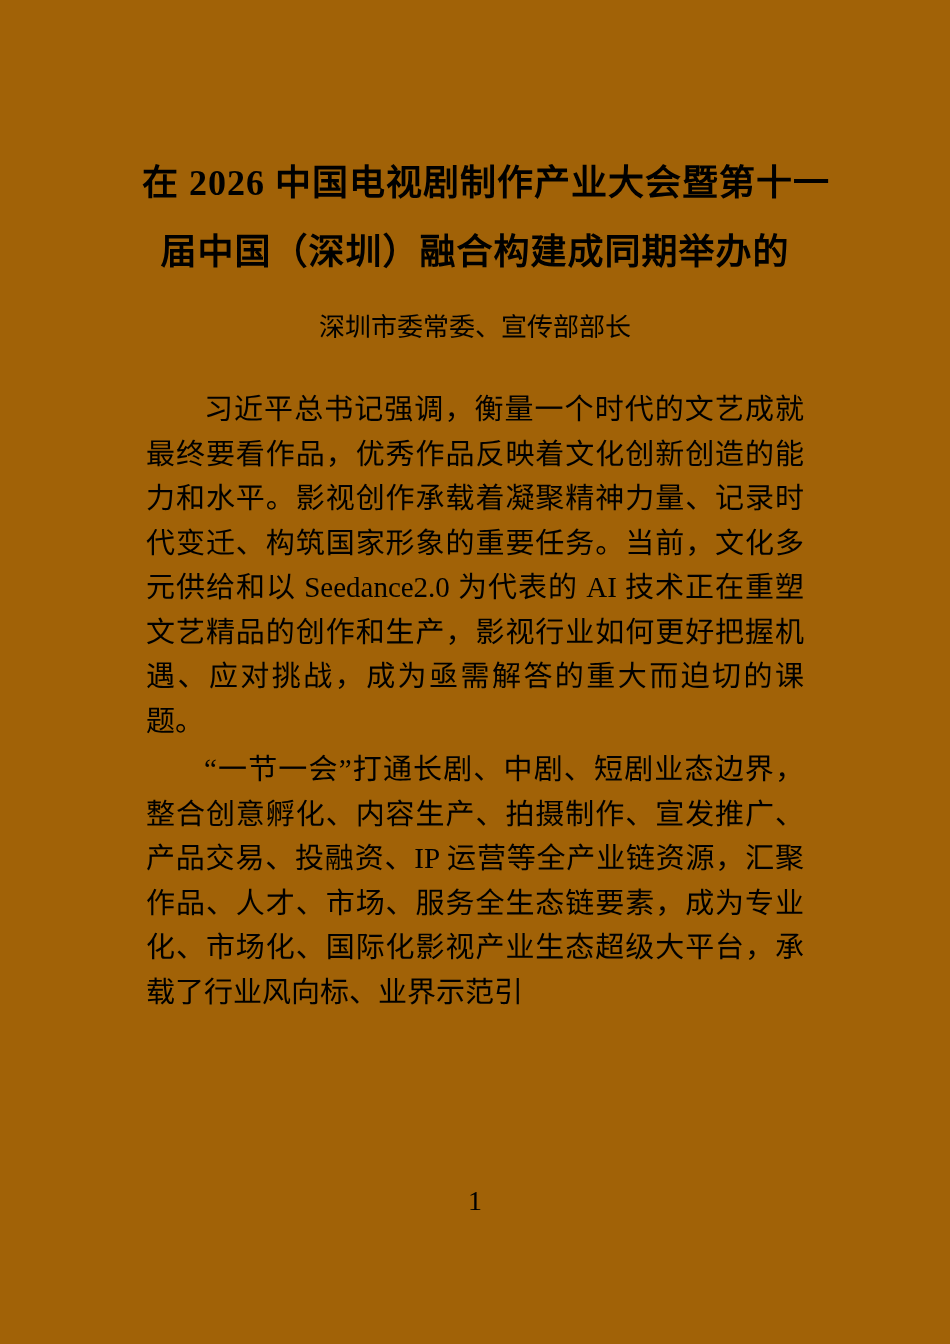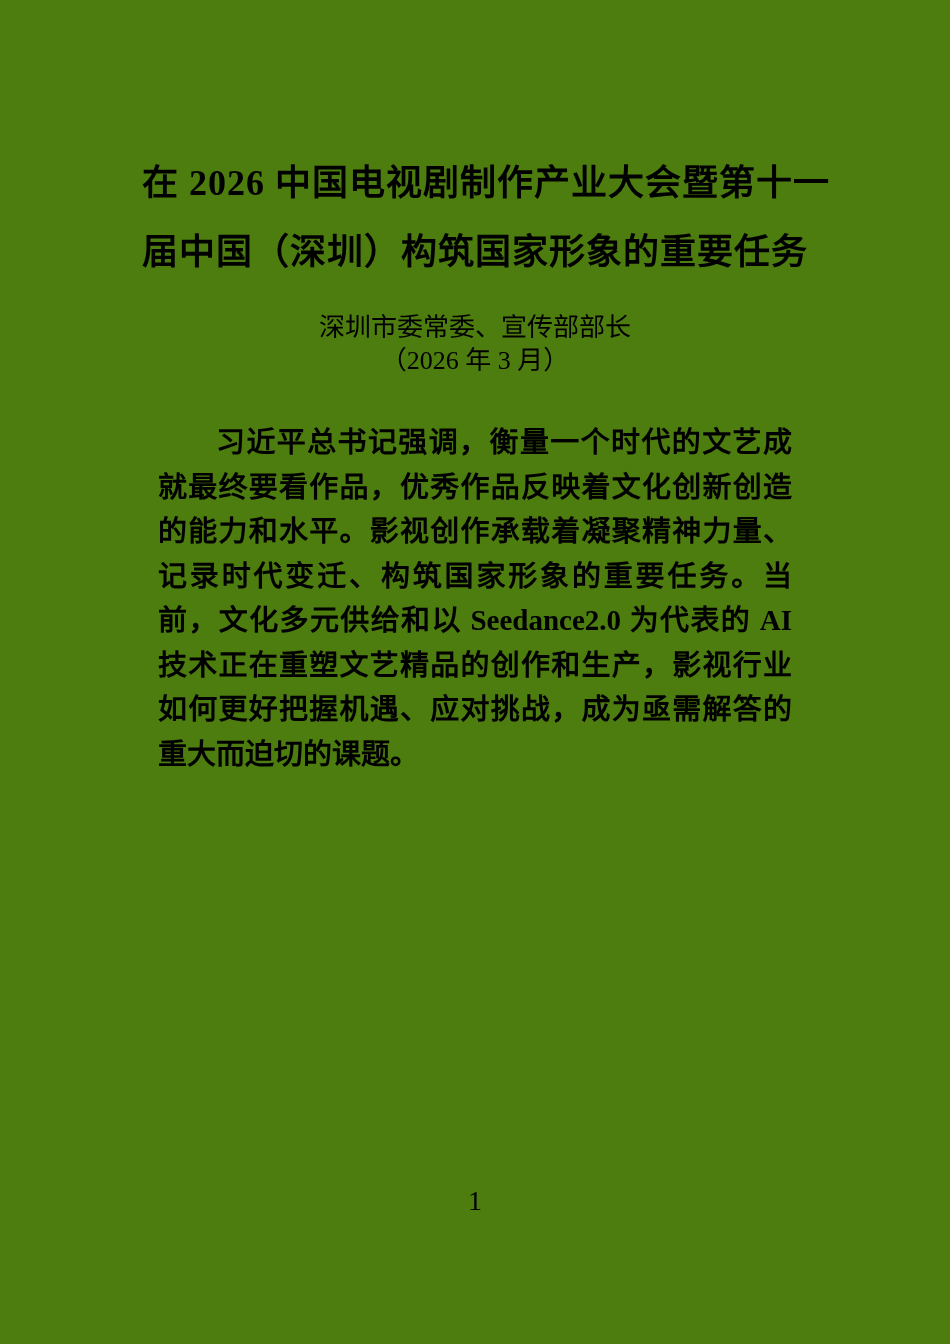--- a/index.html
+++ b/index.html
@@ -4,21 +4,21 @@
 <style>
   html, body {
     margin: 0;
     padding: 0;
     background: #ffffff;
   }
   .page {
     position: relative;
     width: 950px;
     height: 1344px;
-    background: #4d7c0f;
+    background: #a16207;
     color: #000000;
     font-family: "Liberation Serif", "DejaVu Serif", serif;
     overflow: hidden;
     margin: 0 auto;
   }
   .content {
     padding: 0 142px;
   }
   .doc-title {
     margin-top: 149px;
@@ -38,53 +38,52 @@
     line-height: 33px;
   }
   .body-text {
     margin-top: 43px;
     font-size: 29px;
     line-height: 44.5px;
     text-align: justify;
     text-justify: inter-ideograph;
   }
   .body-text p {
-    margin: 16px;
+    margin: 4px;
     padding: 0;
     text-indent: 58px;
-    font-weight: bold;
   }
   .page-footer {
     position: absolute;
     left: 0;
     bottom: 128px;
     width: 100%;
     text-align: center;
     font-size: 28px;
     line-height: 30px;
   }
 </style>
 </head>
 <body>
 
 <div class="page">
   <div class="content">
 
     <h1 class="doc-title">
       <div class="title-line">在 2026 中国电视剧制作产业大会暨第十一</div>
-      <div class="title-line">届中国（深圳）构筑国家形象的重要任务</div>
+      <div class="title-line">届中国（深圳）融合构建成同期举办的</div>
     </h1>
 
     <div class="byline">
       <div>深圳市委常委、宣传部部长</div>
-      <div>（2026 年 3 月）</div>
     </div>
 
     <div class="body-text">
       <p>习近平总书记强调，衡量一个时代的文艺成就最终要看作品，优秀作品反映着文化创新创造的能力和水平。影视创作承载着凝聚精神力量、记录时代变迁、构筑国家形象的重要任务。当前，文化多元供给和以 Seedance2.0 为代表的 AI 技术正在重塑文艺精品的创作和生产，影视行业如何更好把握机遇、应对挑战，成为亟需解答的重大而迫切的课题。</p>
+      <p>“一节一会”打通长剧、中剧、短剧业态边界，整合创意孵化、内容生产、拍摄制作、宣发推广、产品交易、投融资、IP 运营等全产业链资源，汇聚作品、人才、市场、服务全生态链要素，成为专业化、市场化、国际化影视产业生态超级大平台，承载了行业风向标、业界示范引</p>
     </div>
 
   </div>
 
   <div class="page-footer">
     <span>1</span>
   </div>
 </div>
 
 </body></html>

